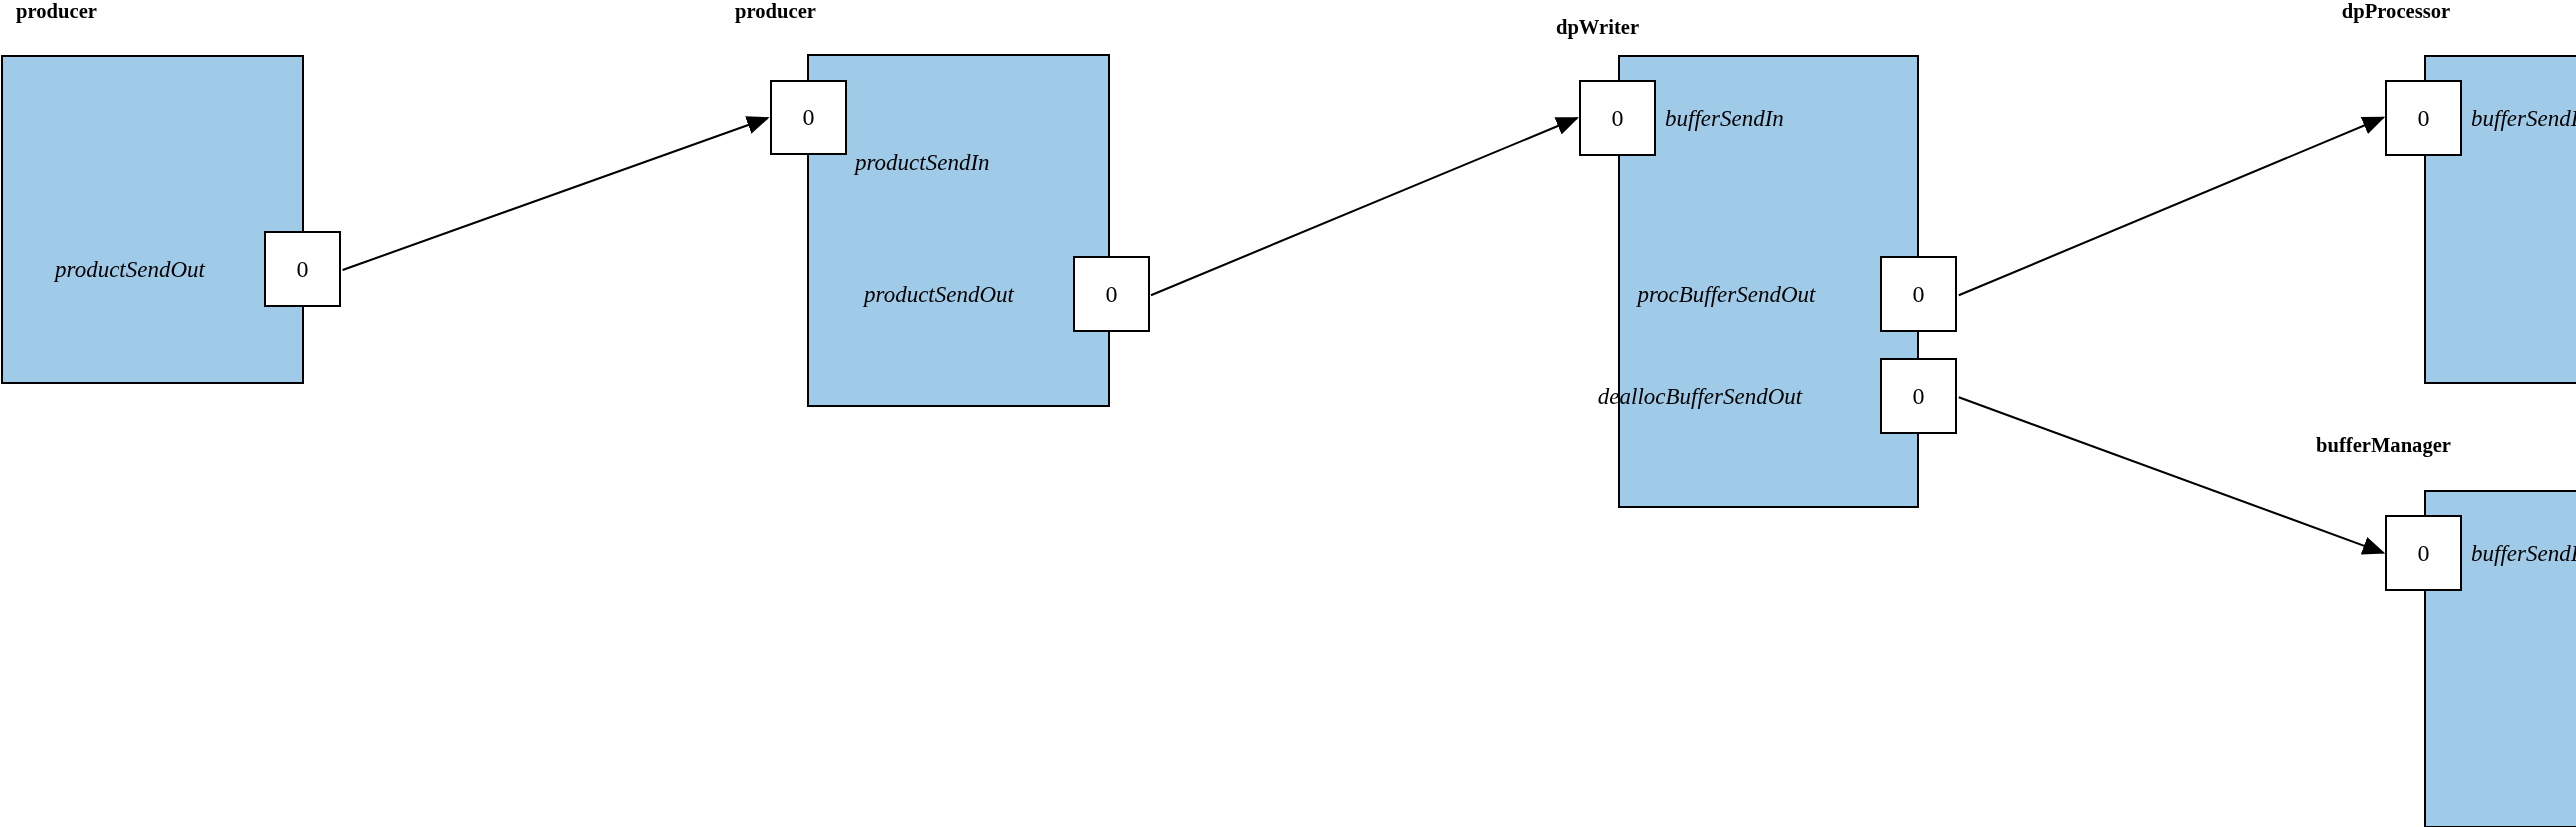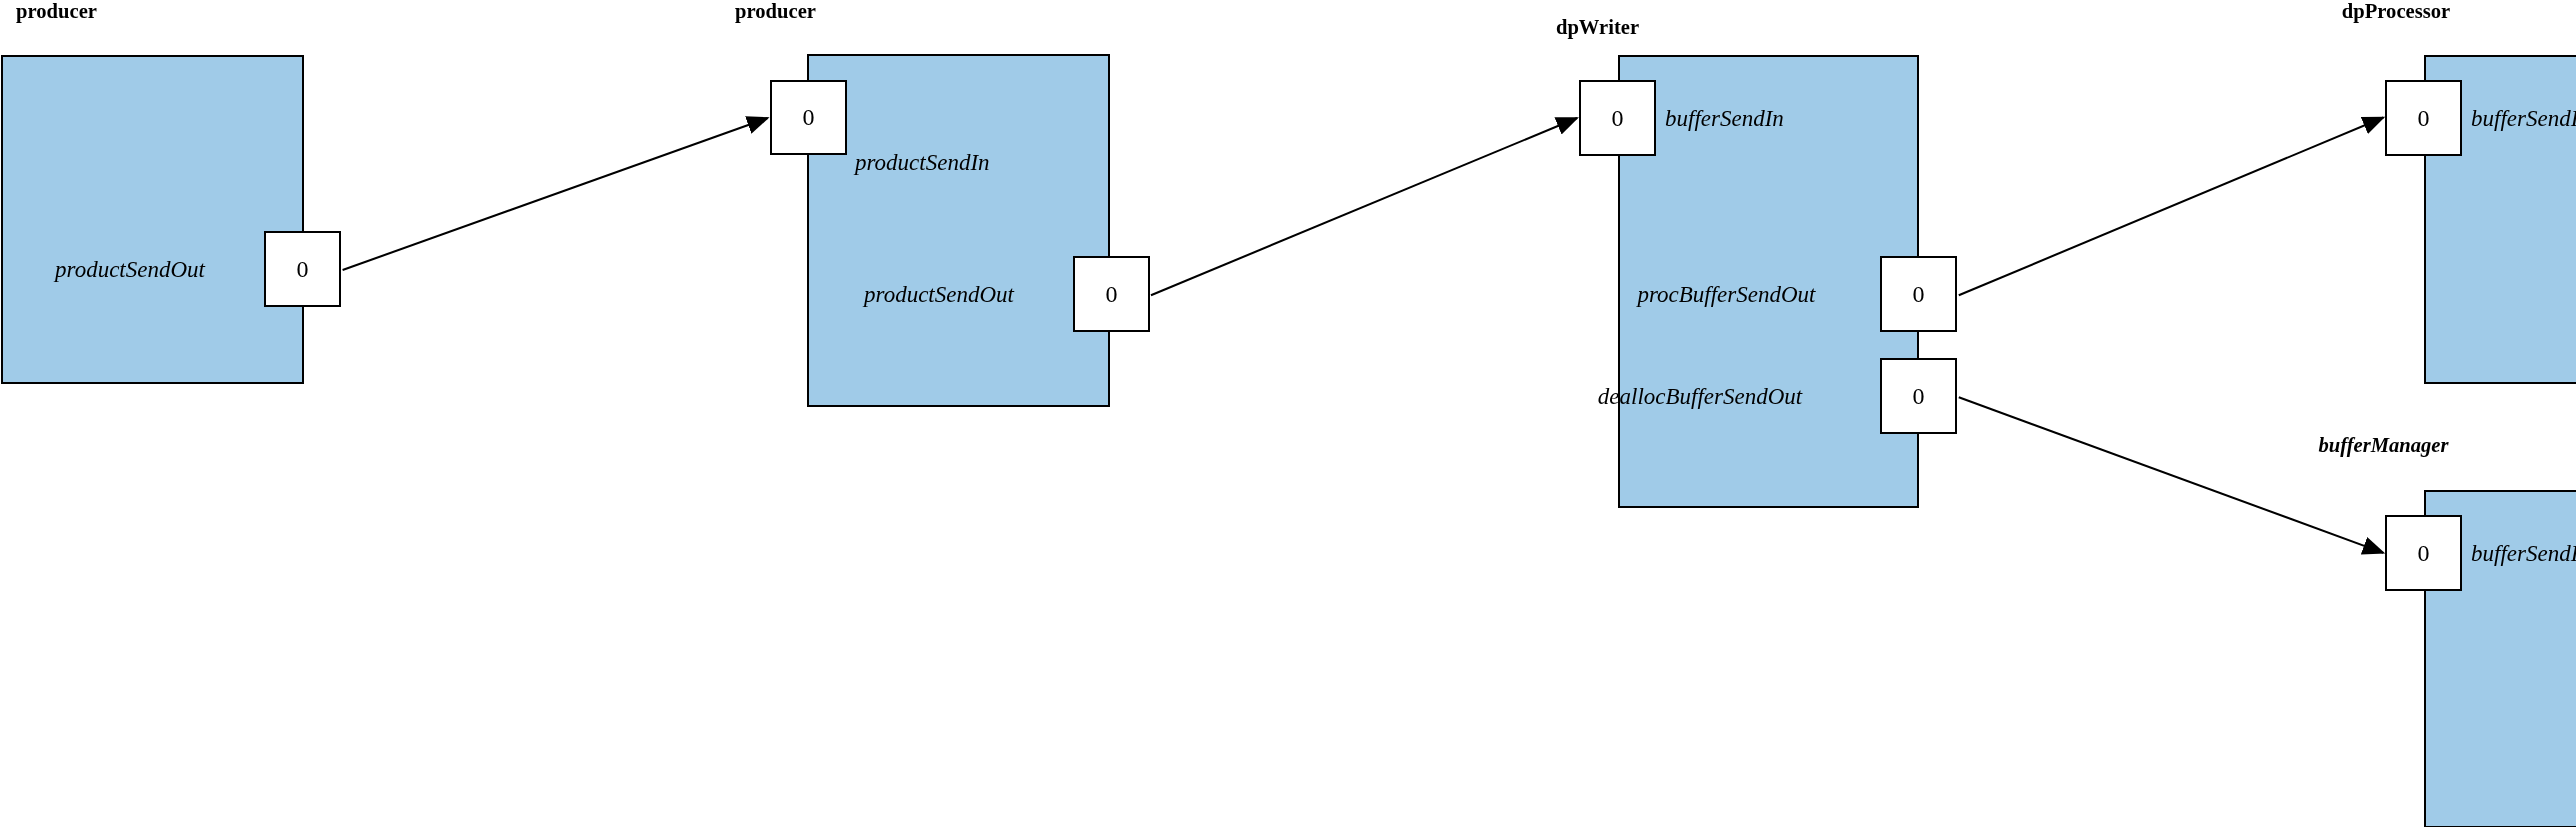--- a/index.html
+++ b/index.html
@@ -139,21 +139,21 @@
       </div>
       <div class="component" style="left: 0px; top: 0px; width: 0px; height: 0px;">
         <div class="comp-title" style="left: 2327px; top: 0px; width: 138px; text-align: center;">dpProcessor</div>
         <div class="comp-body" style="left: 2424px; top: 55px; width: 304px; height: 329px; background: rgb(160, 203, 232); border-color: rgb(0, 0, 0);"></div>
         <div class="port-label lbl-right" style="left: 2471px; top: 106px; width: 232px;">bufferSendIn</div>
         <div class="port-box" style="left: 2385px; top: 80px; width: 77px; height: 76px; background: rgb(255, 255, 255); border-color: rgb(0, 0, 0);">
           <span>0</span>
         </div>
       </div>
       <div class="component" style="left: 0px; top: 0px; width: 0px; height: 0px;">
-        <div class="comp-title" style="left: 2303px; top: 434px; width: 161px; font-style: italic;">bufferManager</div>
+        <div class="comp-title" style="left: 2303px; top: 434px; width: 161px;">bufferManager</div>
         <div class="comp-body" style="left: 2424px; top: 490px; width: 304px; height: 338px; background: rgb(160, 203, 232); border-color: rgb(0, 0, 0);"></div>
         <div class="port-label lbl-right" style="left: 2471px; top: 541px; width: 232px;">bufferSendIn</div>
         <div class="port-box" style="left: 2385px; top: 515px; width: 77px; height: 76px; background: rgb(255, 255, 255); border-color: rgb(0, 0, 0);">
           <span>0</span>
         </div>
       </div>
     </div>
 
 </div>
 

